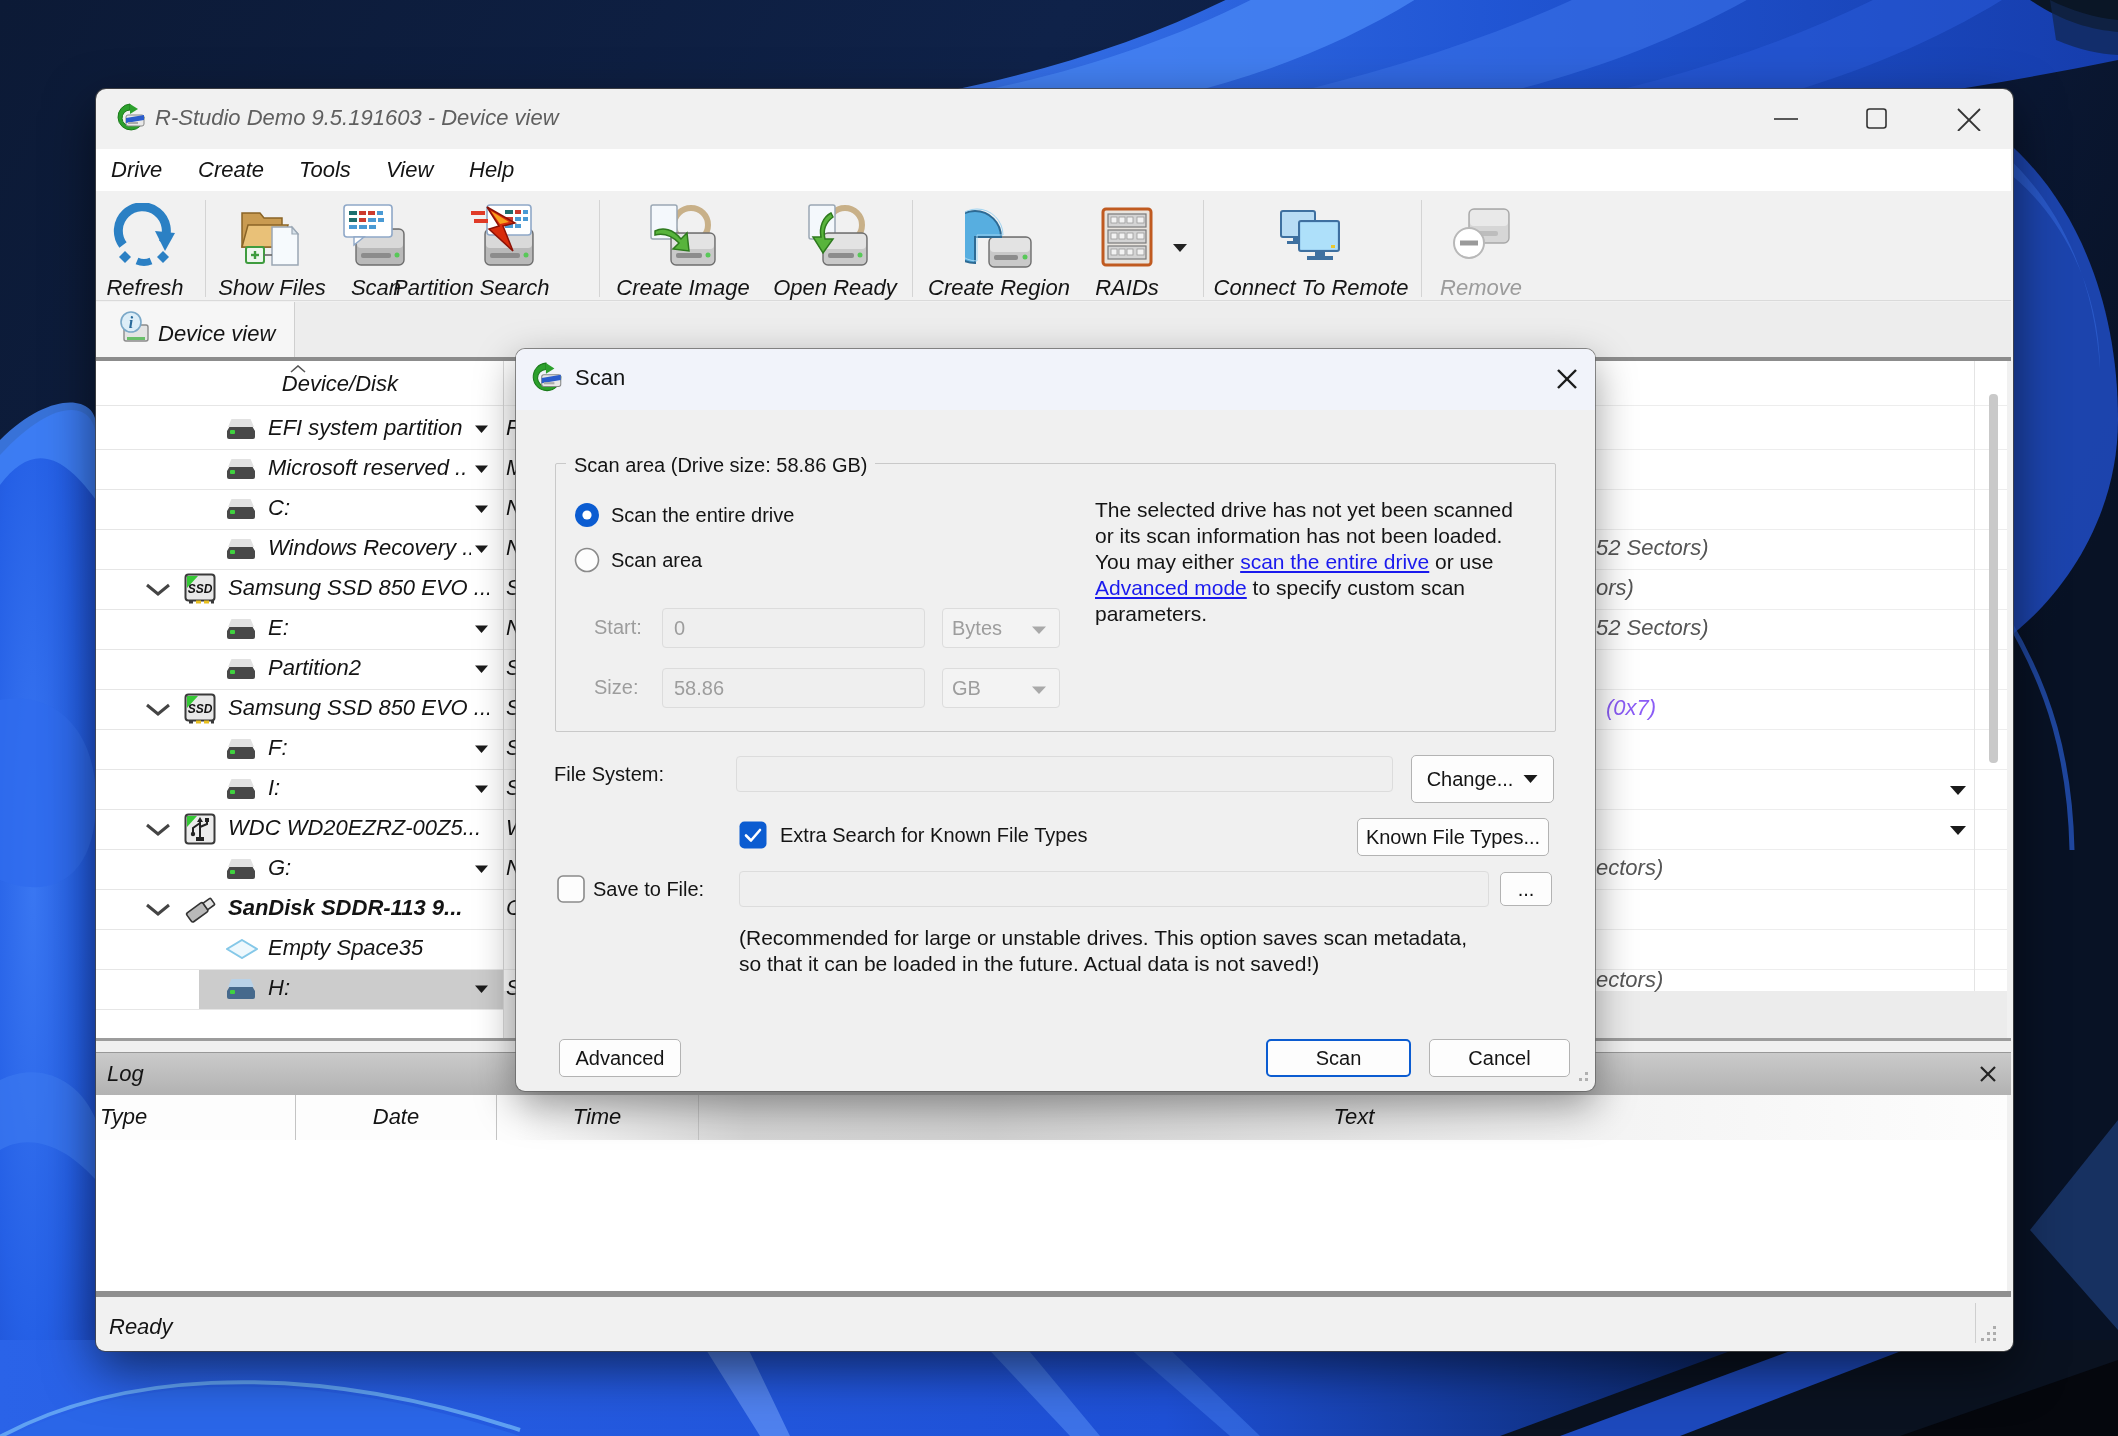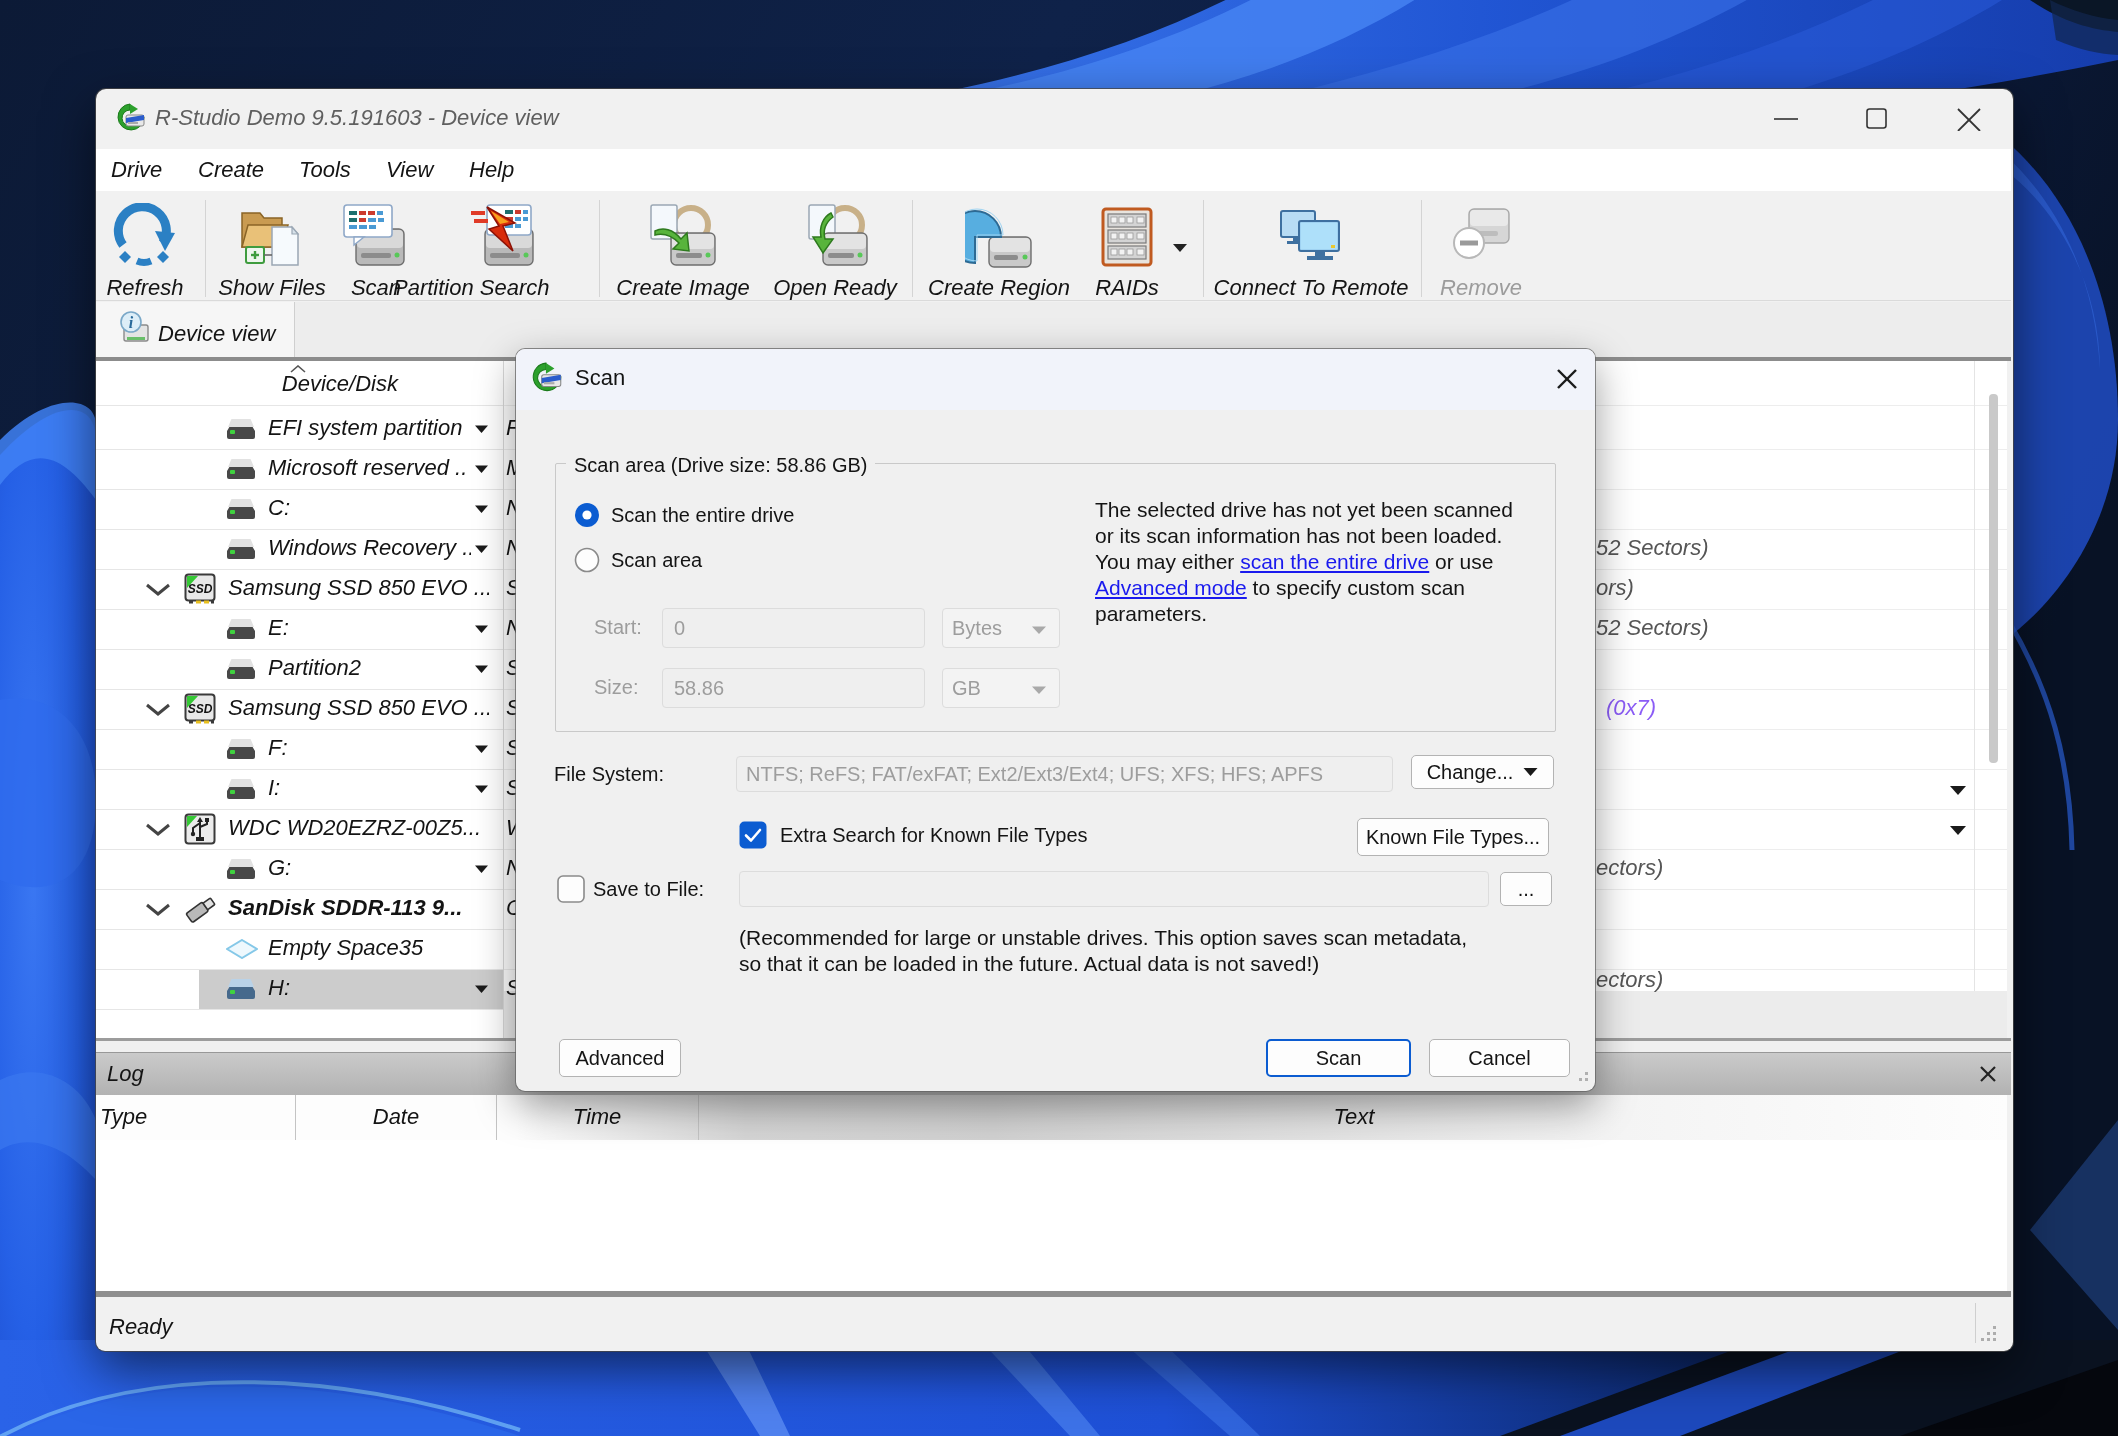--- a/index.html
+++ b/index.html
@@ -540,22 +540,21 @@
     <div class="inp" style="left:426px;top:319px;width:118px;height:40px;background:#f3f3f3"></div>
     <div class="t" style="left:436px;top:327px;color:#9d9d9d">GB</div>
     <svg class="abs" style="left:515px;top:336px" width="16" height="10" viewBox="0 0 16 10">
         <path d="M1,1.5 L15,1.5 L8,9 Z" fill="#a9a9a9"></path>
       </svg>
 
     <div class="t" style="left:579px;top:148px;line-height:26px;font-size:21px">The selected drive has not yet been scanned<br>or its scan information has not been loaded.<br>You may either <span style="color:#1a1aee;text-decoration:underline">scan the entire drive</span> or use<br><span style="color:#1a1aee;text-decoration:underline">Advanced mode</span> to specify custom scan<br>parameters.</div>
 
     <div class="t" style="left:38px;top:413px">File System:</div>
     <div class="inp" style="left:220px;top:407px;width:657px;height:36px"></div>
-    <div class="t" style="left:230px;top:413px;color:#9d9d9d">NTFS; ReFS; FAT/exFAT; Ext2/Ext3/Ext4; UFS; XFS; HFS; APFS</div>
-    <div class="btn" style="left:895px;top:406px;width:143px;height:34px">
+    <div class="btn" style="left:895px;top:406px;width:143px;height:48px">
       <span style="margin-right:10px">Change...</span>
       <svg width="15" height="10" viewBox="0 0 15 10">
           <path d="M0.5,1 L14.5,1 L7.5,9 Z" fill="#1a1a1a"></path>
         </svg>
     </div>
 
     <svg class="abs" style="left:223px;top:472px" width="28" height="28" viewBox="0 0 28 28">
       <rect x="0.5" y="0.5" width="27" height="27" rx="5" fill="#0b5cd1"></rect>
       <path d="M7,14.5 L12,19.5 L21,9" fill="none" stroke="#ffffff" stroke-width="2.6" stroke-linecap="round" stroke-linejoin="round"></path>
     </svg>

